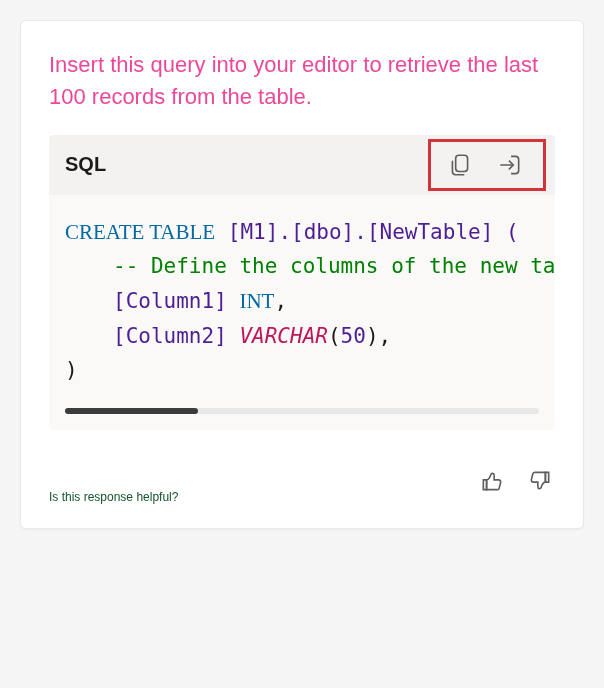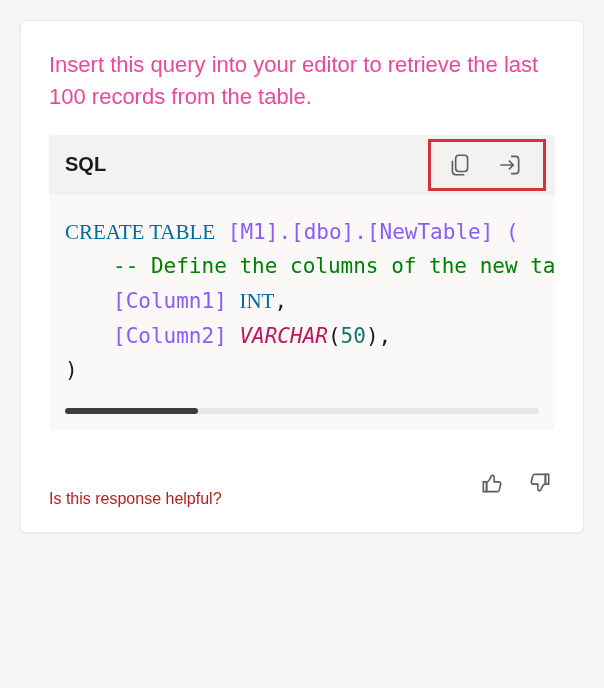--- a/index.html
+++ b/index.html
@@ -78,22 +78,22 @@
       color: #1a1a1a;
     }
     .code-line {
       display: block;
     }
     .indent {
       padding-left: 48px;
     }
     .kw { color: #0369a1; font-family: Liberation Serif, serif; }
     .comment { color: #008000; }
-    .num { color: #0f766e; }
-    .ident { color: #8b5cf6; }
+    .num { color: #4c1d95; }
+    .ident { color: #4c1d95; }
     .punct { color: #1a1a1a; }
     .func { color: #be185d; font-style: italic; }
     .scrollbar-track {
       margin: 8px 16px 16px 16px;
       height: 6px;
       background: #e8e8e8;
       border-radius: 3px;
       position: relative;
     }
     .scrollbar-thumb {
@@ -105,22 +105,22 @@
       background: #3c3c3c;
       border-radius: 3px;
     }
     .footer {
       display: flex;
       align-items: center;
       justify-content: space-between;
       margin-top: 28px;
     }
     .footer-text {
-      font-size: 16px;
-      color: #b91c1c;
+      font-size: 12px;
+      color: #14532d;
       margin-top: 32px;
     }
     .feedback-actions {
       display: flex;
       gap: 18px;
     }
     .feedback-actions .icon-btn svg {
       width: 26px;
       height: 26px;
     }

